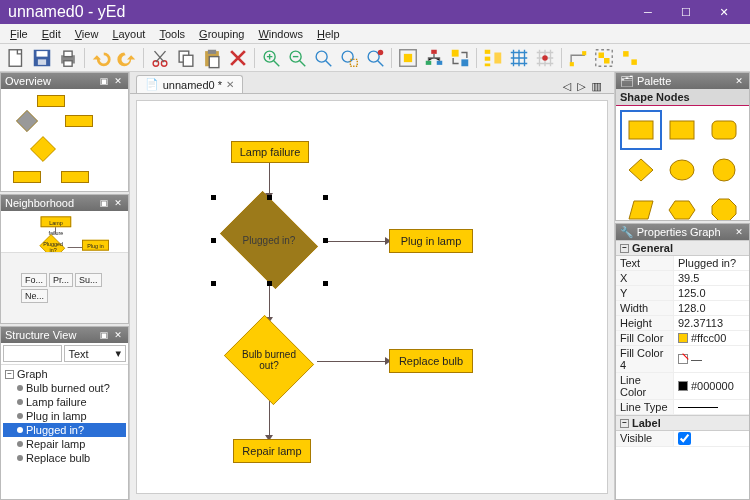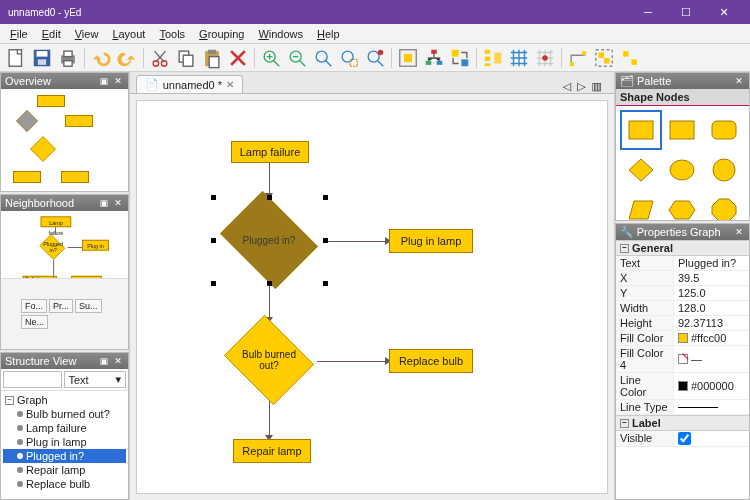--- a/index.html
+++ b/index.html
@@ -1,18 +1,18 @@
 <!DOCTYPE html>
 <html><head>
 <meta charset="utf-8">
 <style>
 *{box-sizing:border-box;margin:0;padding:0;font-family:Tahoma,Arial,sans-serif;font-size:11px;color:#222}
 body{background:#fff;width:750px;height:500px;overflow:hidden;display:flex;flex-direction:column}
 .titlebar{background:#6b3fa0;color:#fff;height:24px;display:flex;align-items:center;padding:0 8px;justify-content:space-between}
-.titlebar .t{color:#fff;font-size:10px}
+.titlebar .t{color:#fff;font-size:16px}
 .winbtns{display:flex;gap:2px}
 .winbtn{width:36px;height:20px;display:flex;align-items:center;justify-content:center;color:#fff}
 .menubar{background:#f3f3f3;height:20px;display:flex;align-items:center;padding:0 4px;gap:2px;border-bottom:1px solid #d0d0d0}
 .menuitem{padding:2px 6px}
 .menuitem u{text-decoration:underline}
 .toolbar{background:#f3f3f3;height:28px;display:flex;align-items:center;padding:0 4px;gap:2px;border-bottom:1px solid #d0d0d0}
 .tb{width:24px;height:24px;display:flex;align-items:center;justify-content:center;border:1px solid transparent;border-radius:2px}
 .sep{width:1px;height:20px;background:#ccc;margin:0 2px}
 .main{flex:1;display:flex;min-height:0}
 .leftcol{width:130px;display:flex;flex-direction:column;gap:2px;background:#e8e8e8;border-right:1px solid #ccc}
@@ -264,21 +264,21 @@
           <div class="ov" style="left:36px;top:6px;width:28px;height:12px"></div>
           <div class="ov d g" style="left:14px;top:20px;width:24px;height:24px"></div>
           <div class="ov" style="left:64px;top:26px;width:28px;height:12px"></div>
           <div class="ov d" style="left:28px;top:46px;width:28px;height:28px"></div>
           <div class="ov" style="left:12px;top:82px;width:28px;height:12px"></div>
           <div class="ov" style="left:60px;top:82px;width:28px;height:12px"></div>
         </div>
       </div>
     </div>
 
-    <div class="panel" style="height:156px">
+    <div class="panel" style="height:130px">
       <div class="phead">
           <span>Neighborhood</span>
         <div class="ctrls">
             <div class="cb">▣</div>
             <div class="cb">✕</div>
           </div>
       </div>
       <div class="pbody">
         <div class="overview-mini" style="transform:scale(.9);transform-origin:top left">
           <div class="ov" style="left:44px;top:6px;width:34px;height:12px;font-size:6px;text-align:center;line-height:12px">Lamp failure</div>

